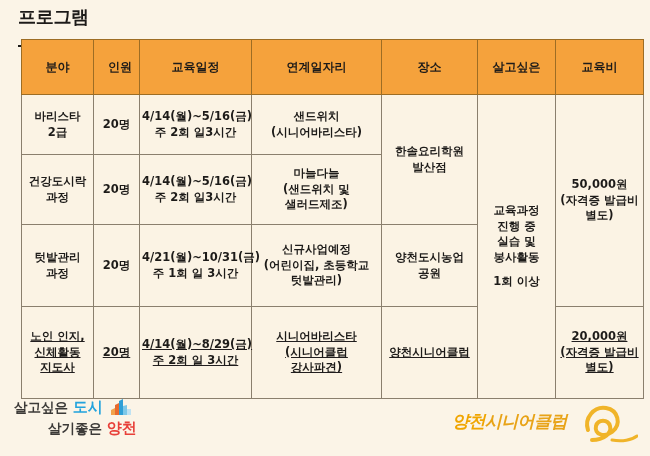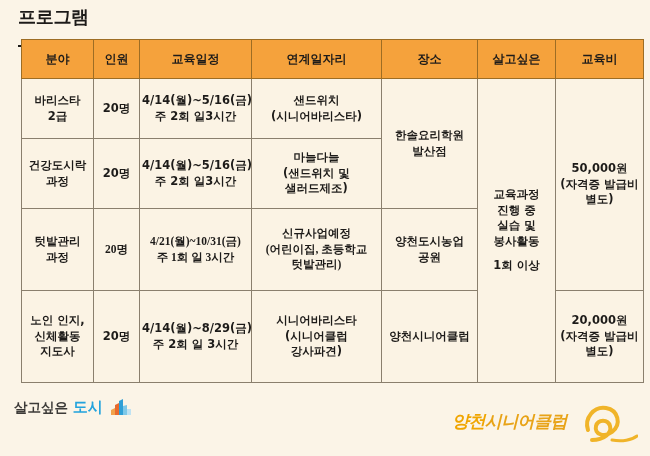--- a/index.html
+++ b/index.html
@@ -62,39 +62,39 @@
     color: #1d1b19;
     padding: 3px 2px;
     word-break: keep-all;
   }
   table.program thead th {
     background: #f5a23c;
     border: 1px solid #9d6d24;
     font-weight: bold;
     font-size: 12px;
     height: 26px;
-    padding: 6px;
+    padding: 14px;
     color: #1d1b19;
   }
   table.program tbody td {
     background: #fbf3e4;
     font-weight: bold;
   }
   .c-field   { width: 72px; }
   .c-count   { width: 46px; }
   .c-sched   { width: 112px; }
   .c-job     { width: 130px; }
   .c-place   { width: 96px; }
   .c-req     { width: 78px; }
   .c-fee     { width: 88px; }
 
   .r1 { height: 60px; }
   .r2 { height: 70px; }
-  .r3 { height: 82px; font-family: Liberation Serif, serif; }
-  .r4 { height: 92px; }
+  .r3 { height: 82px; }
+  .r4 { height: 92px; text-decoration: underline; }
 
   .cell-lines span { display: block; }
   .req-gap { display: block; height: 9px; }
 
   
   .footer {
     position: absolute;
     left: 0;
     top: 392px;
     width: 550px;
@@ -288,20 +288,24 @@
         <span class="bldg">
           <svg width="22" height="16" viewBox="0 0 22 16">
             <polygon points="1,16 1,11 5,9 5,16" fill="#f2a24a"></polygon>
             <polygon points="5,16 5,6 9,4 9,16" fill="#e86a2e"></polygon>
             <polygon points="9,16 9,2 13,0 13,16" fill="#2f9fd6"></polygon>
             <polygon points="13,16 13,7 17,6 17,16" fill="#7ec8e8"></polygon>
             <rect x="17" y="10" width="4" height="6" fill="#bfe2f2"></rect>
           </svg>
         </span>
       </span>
+      <span class="l2">
+        <span class="dark">살기좋은</span>
+        <span class="red">양천</span>
+      </span>
     </div>
 
     <div class="logo-right">
       <span class="brand">
         <span class="y">양천</span><span class="s">시니어클럽</span>
       </span>
       <span class="swirl">
         <svg width="56" height="46" viewBox="0 0 56 46">
           <path d="M6 30 C2 18, 12 6, 24 8 C36 10, 40 24, 30 32 C22 38, 12 34, 14 26 C16 19, 26 19, 28 26 C30 33, 22 40, 10 40" fill="none" stroke="#f0b429" stroke-width="4" stroke-linecap="round"></path>
           <path d="M30 40 C40 42, 50 40, 55 36" fill="none" stroke="#f0b429" stroke-width="3" stroke-linecap="round"></path>

